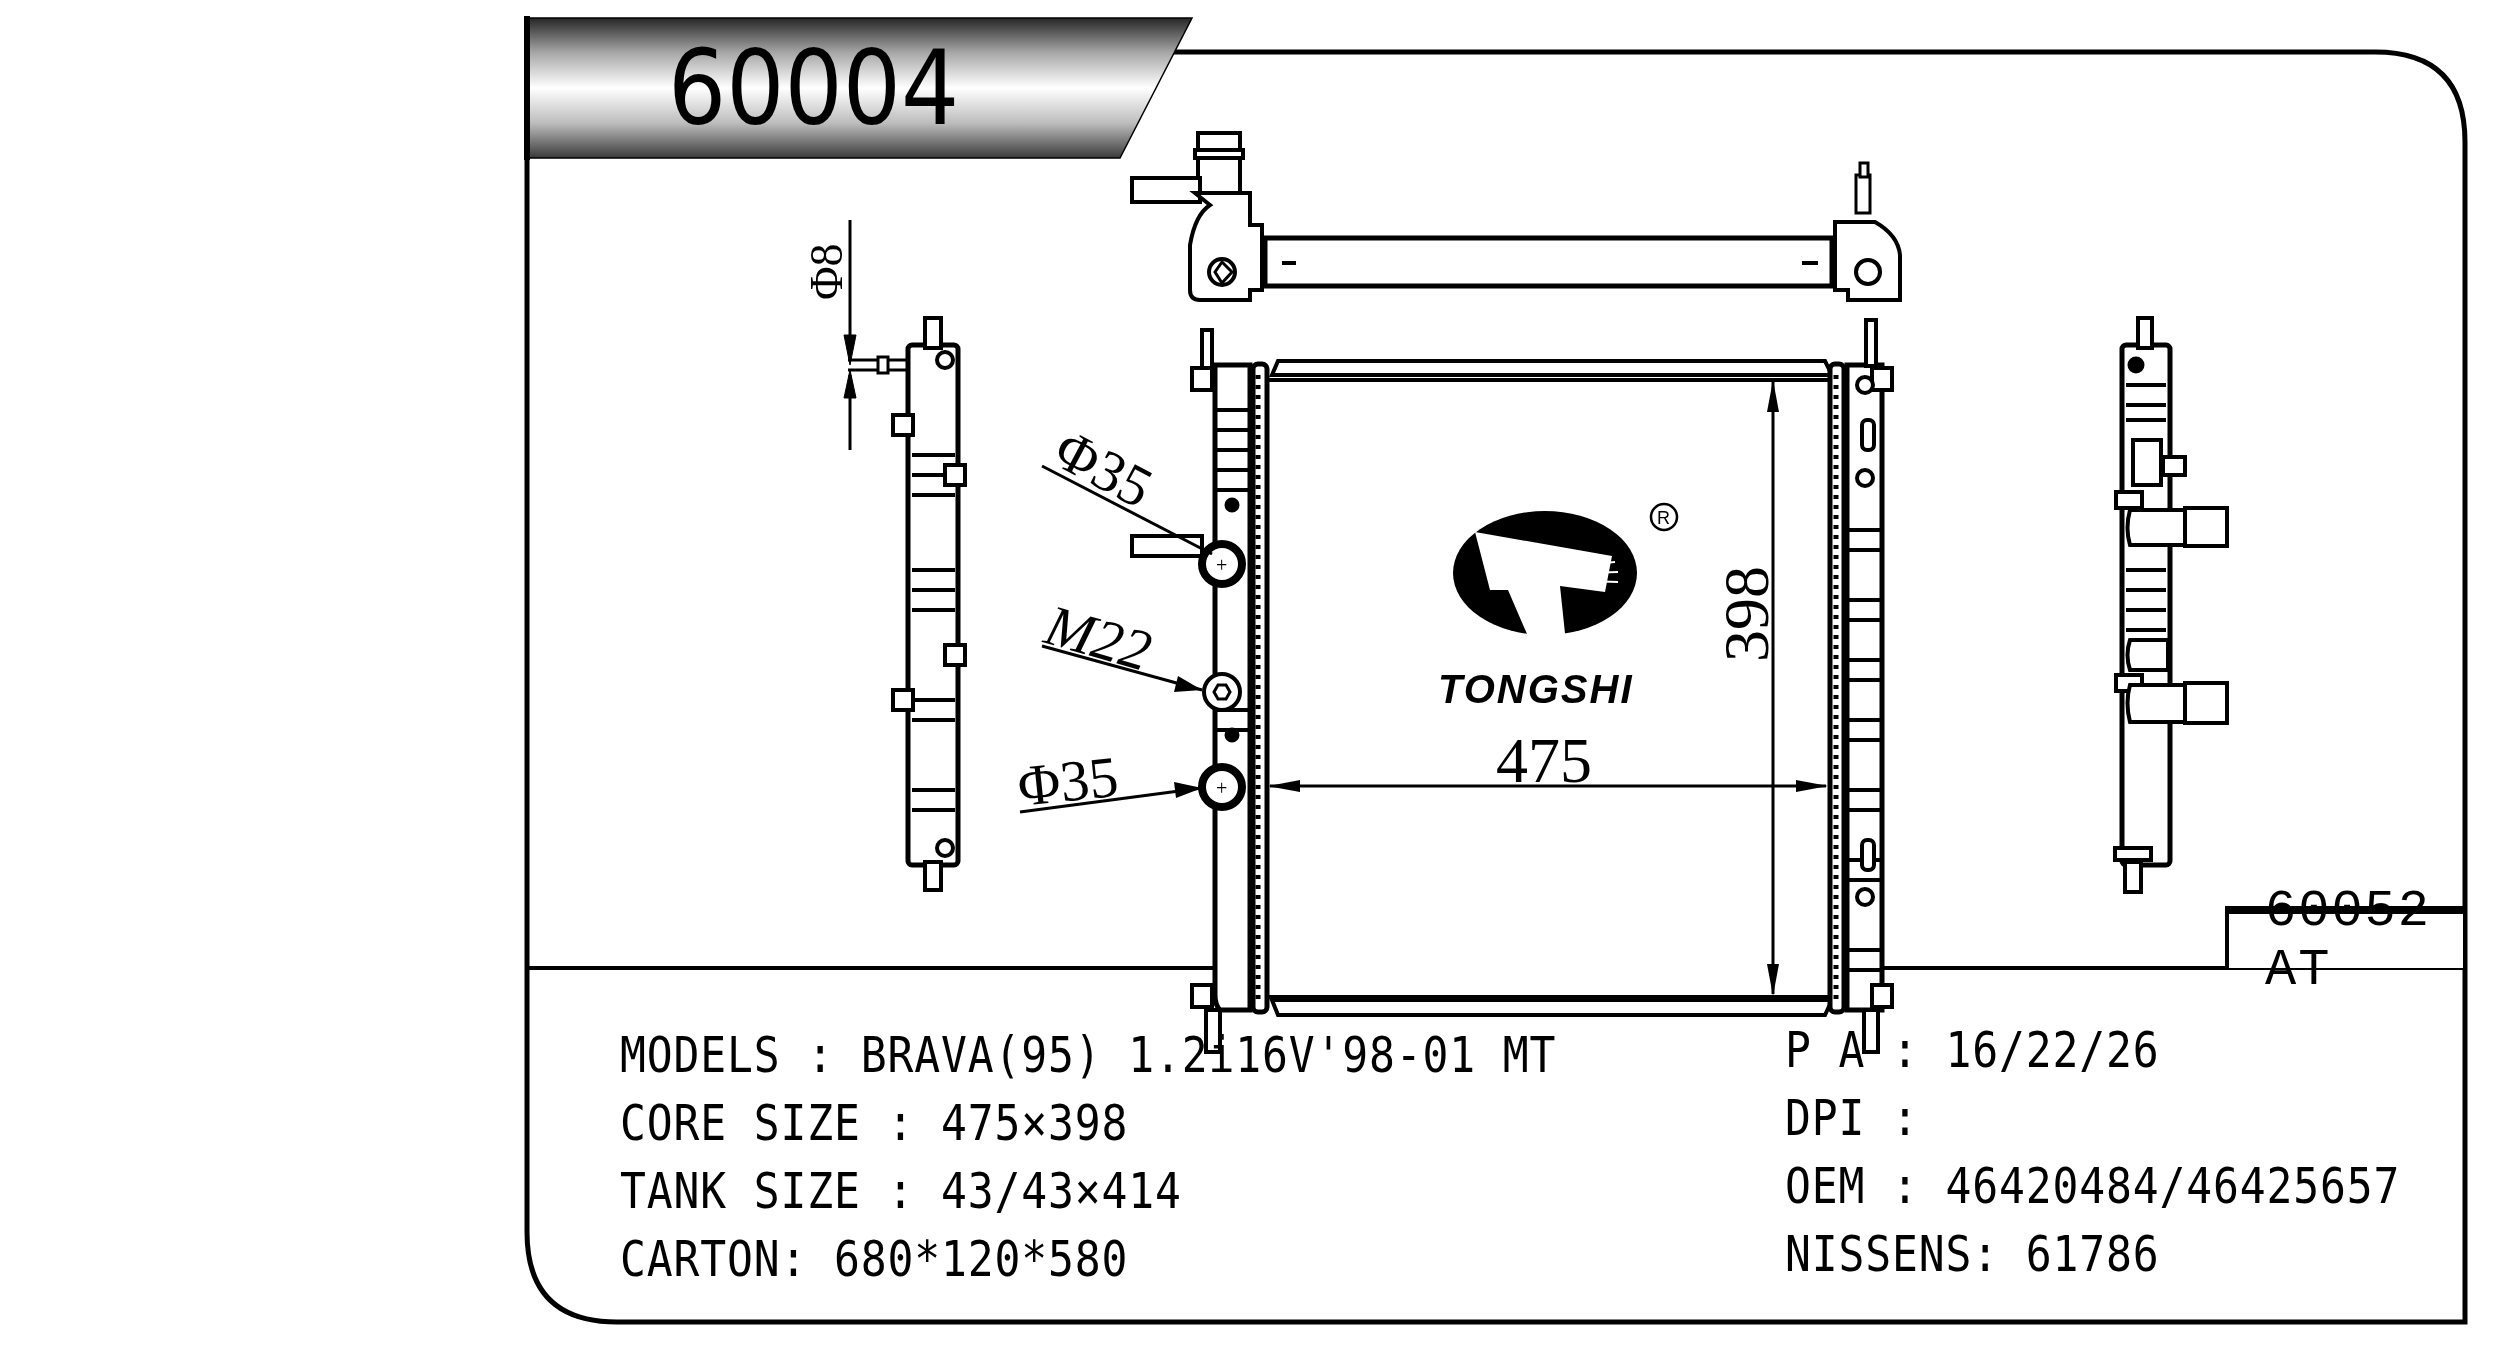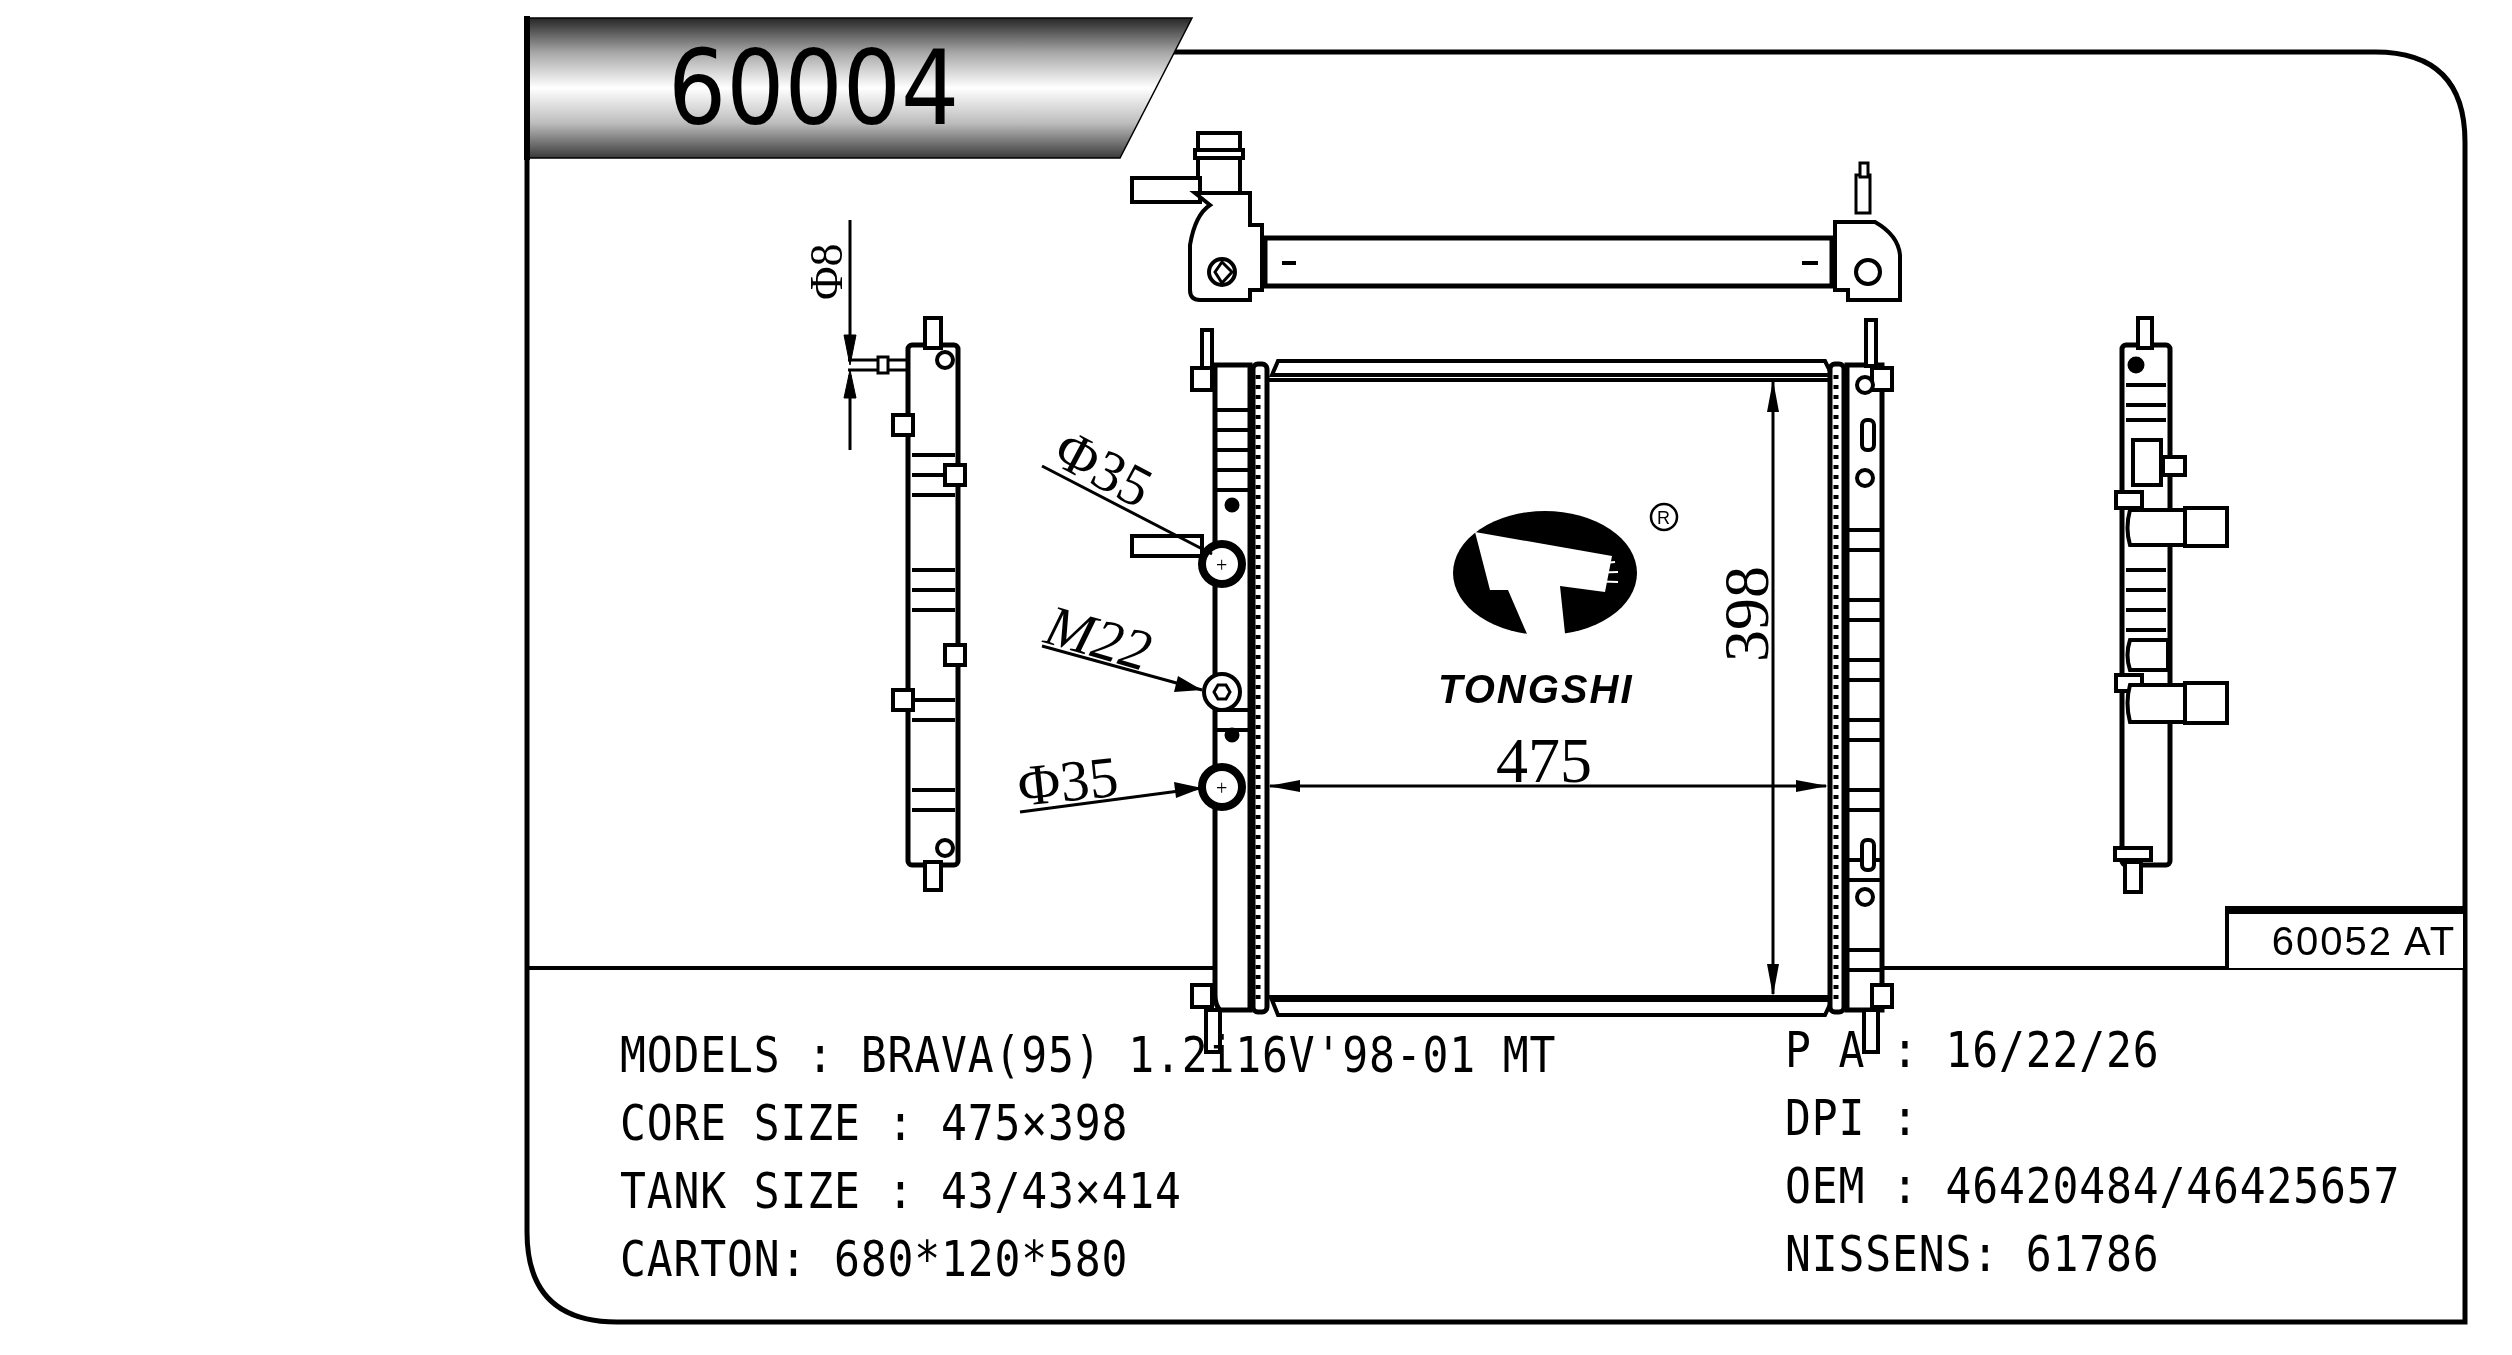--- a/index.html
+++ b/index.html
@@ -7,21 +7,21 @@
            font-family:"Liberation Sans", sans-serif; }
     #sheet { position:absolute; left:0; top:0; width:2512px; height:1355px; }
     .spec { position:absolute; font-family:"DejaVu Sans Mono", monospace;
             font-size:50px; color:#000; letter-spacing:1px; white-space:pre;
             transform:scaleX(0.86); transform-origin:left top; line-height:1; }
     .header-num { position:absolute; left:668px; top:36px; font-family:"DejaVu Sans", sans-serif;
                   font-size:104px; color:#000; transform:scaleX(0.88); transform-origin:left top; line-height:1; }
     .ref-box { position:absolute; left:2225px; top:910px; width:238px; height:58px;
                border:4px solid #000; border-right:none; border-bottom:none; box-sizing:border-box;
                background:#fff; display:flex; align-items:center; justify-content:center; }
-    .ref-text { font-family:Liberation Sans, sans-serif; font-size:40px; color:#000; letter-spacing:2px;margin-left:36px; }
+    .ref-text { font-family:Liberation Mono, monospace; font-size:52px; color:#000; letter-spacing:2px;margin-left:36px; }
     svg text { font-family:"Liberation Serif", serif; }
   </style>
 </head>
 <body>
 
 <svg id="sheet" viewBox="0 0 2512 1355" width="2512" height="1355" xmlns="http://www.w3.org/2000/svg">
   <defs>
     <linearGradient id="hdrGrad" x1="0" y1="0" x2="0" y2="1">
       <stop offset="0" stop-color="#262626"></stop>
       <stop offset="0.25" stop-color="#a8a8a8"></stop>

